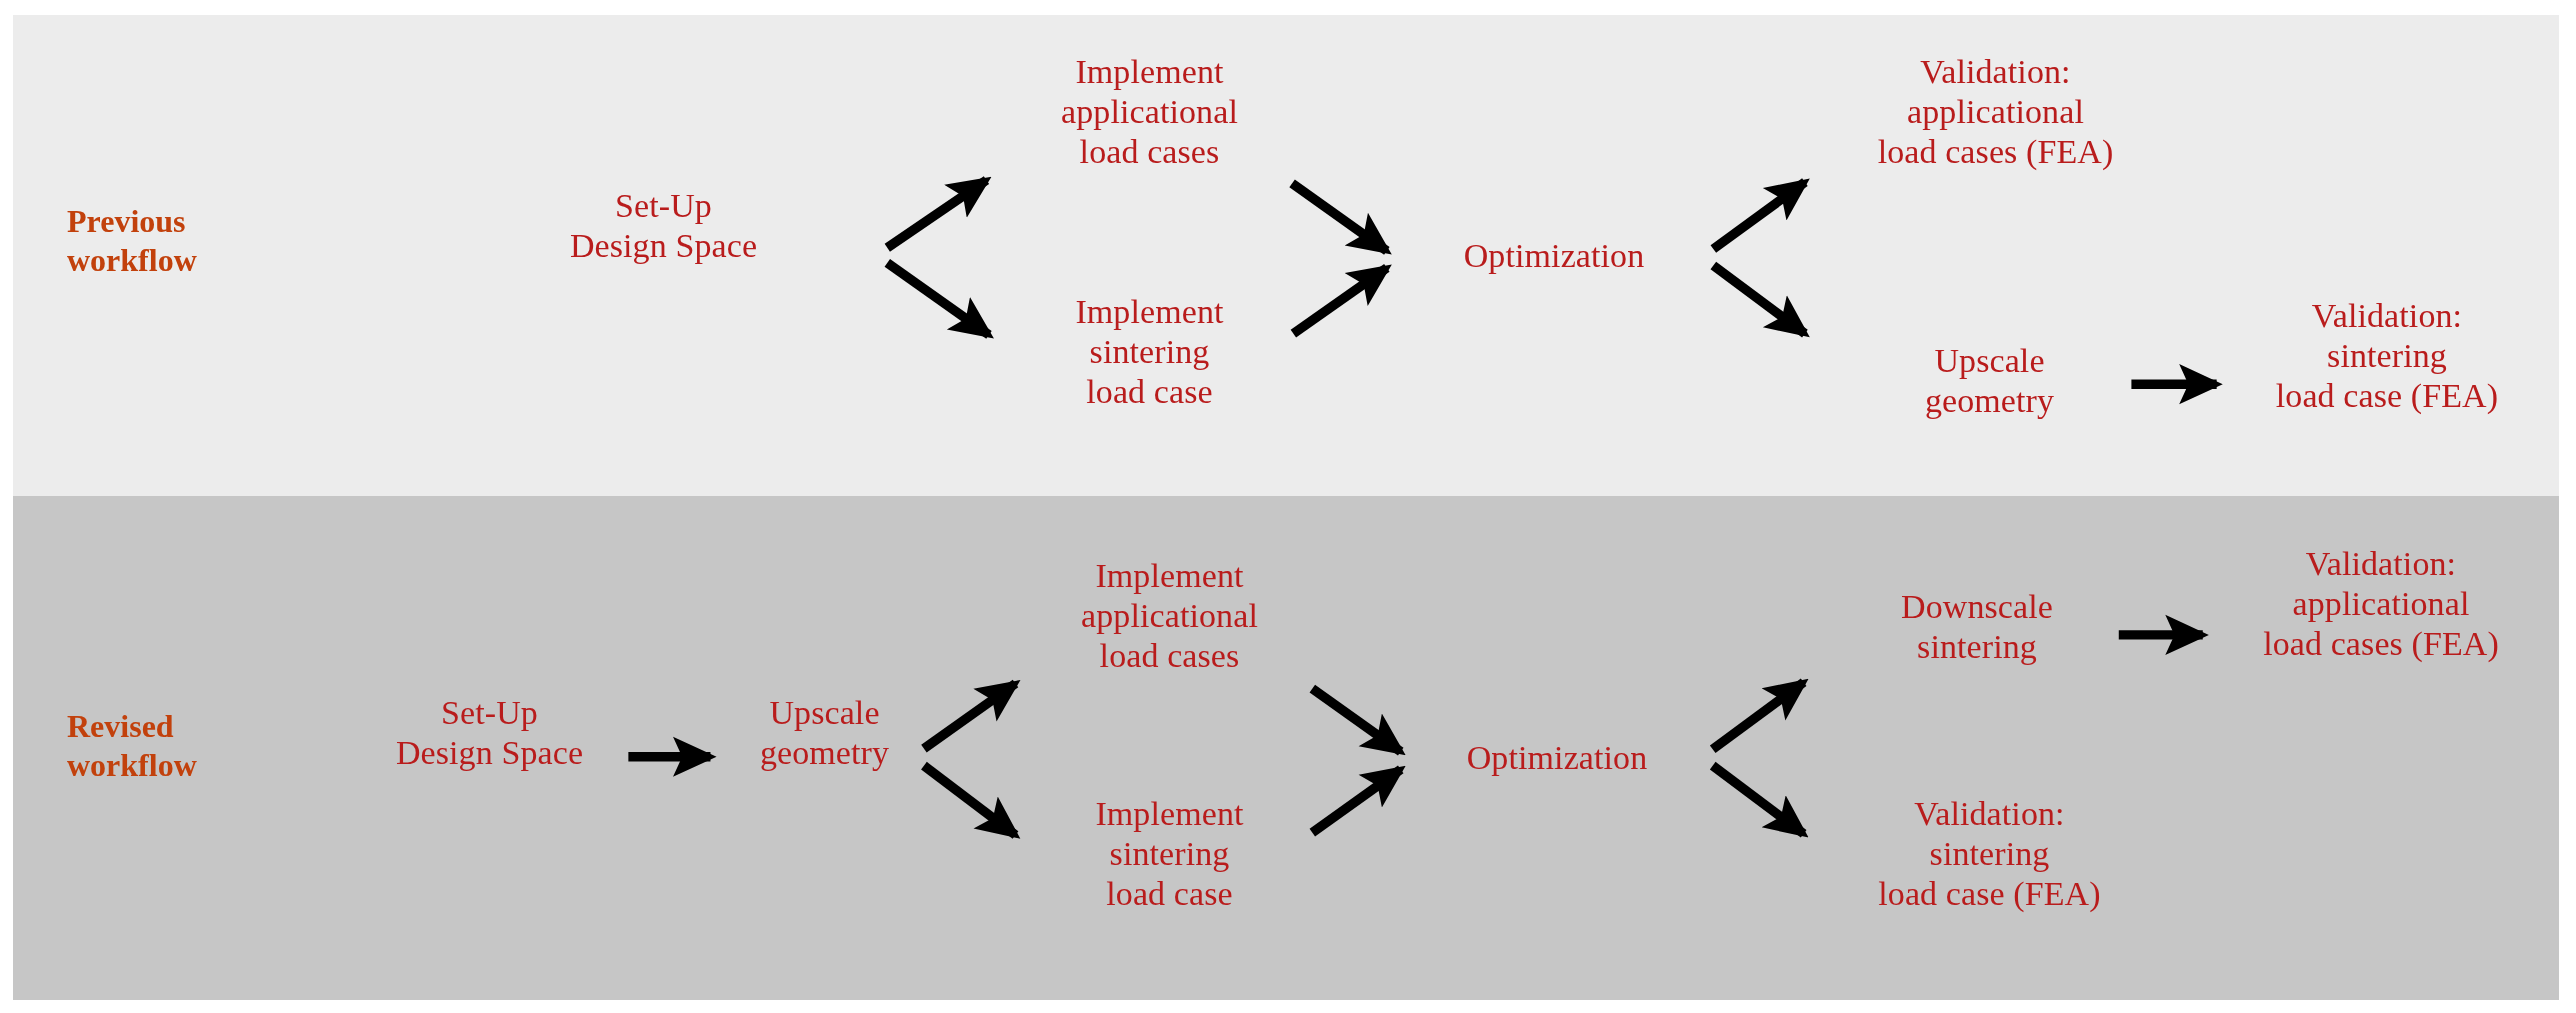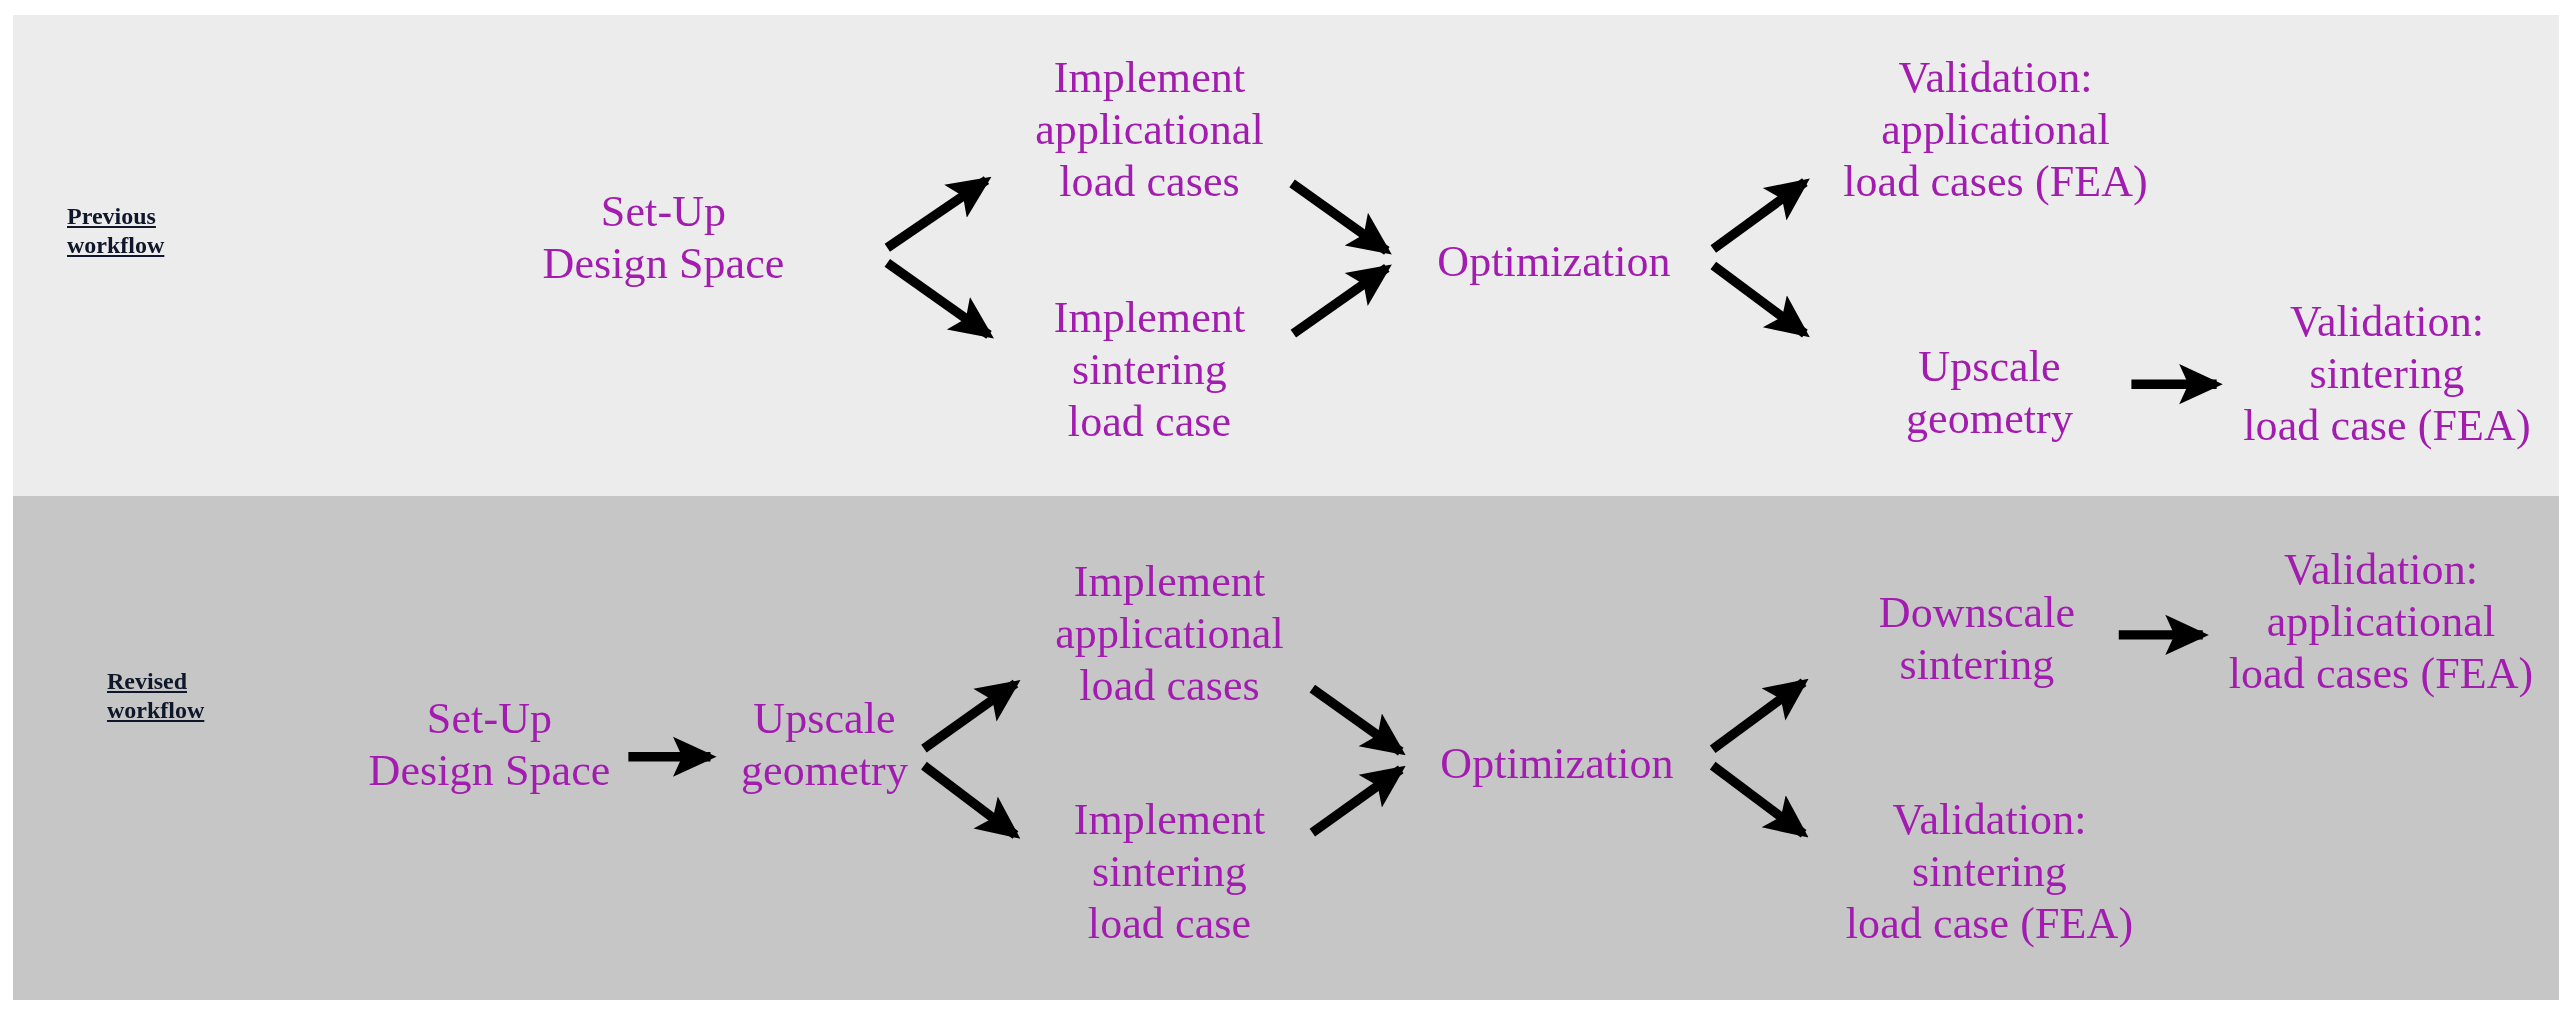--- a/index.html
+++ b/index.html
@@ -27,35 +27,34 @@
     background: #ececec;
   }
   #band-revised {
     top: 496px;
     height: 504px;
     background: #c6c6c6;
   }
   .node {
     position: absolute;
     text-align: center;
-    color: #a21caf;
-    font-size: 44px;
+    color: #b91c1c;
+    font-size: 34px;
     line-height: 1.18;
     letter-spacing: 0.1px;
     white-space: pre-line;
   }
   .row-label {
     position: absolute;
     text-align: left;
-    color: #0f172a;
-    font-size: 24px;
+    color: #c2410c;
+    font-size: 32px;
     font-weight: bold;
     line-height: 1.22;
     white-space: pre-line;
-    text-decoration: underline;
   }
   #arrow-layer {
     position: absolute;
     left: 0;
     top: 0;
     width: 2576px;
     height: 1014px;
     pointer-events: none;
   }
 </style>
@@ -119,21 +118,21 @@
 applicational
 load cases (FEA)</div>
 
   <div class="node" style="left:1857px; top:341px; width:265px;">Upscale
 geometry</div>
 
   <div class="node" style="left:2204px; top:296px; width:366px;">Validation:
 sintering
 load case (FEA)</div>
 
-  <div class="row-label" style="left:67px; top:667px; width:272px;margin-left:40px;">Revised
+  <div class="row-label" style="left:67px; top:707px; width:272px;">Revised
 workflow</div>
 
   <div class="node" style="left:344px; top:693px; width:291px;">Set-Up
 Design Space</div>
 
   <div class="node" style="left:717px; top:693px; width:215px;">Upscale
 geometry</div>
 
   <div class="node" style="left:1015px; top:556px; width:309px;">Implement
 applicational

